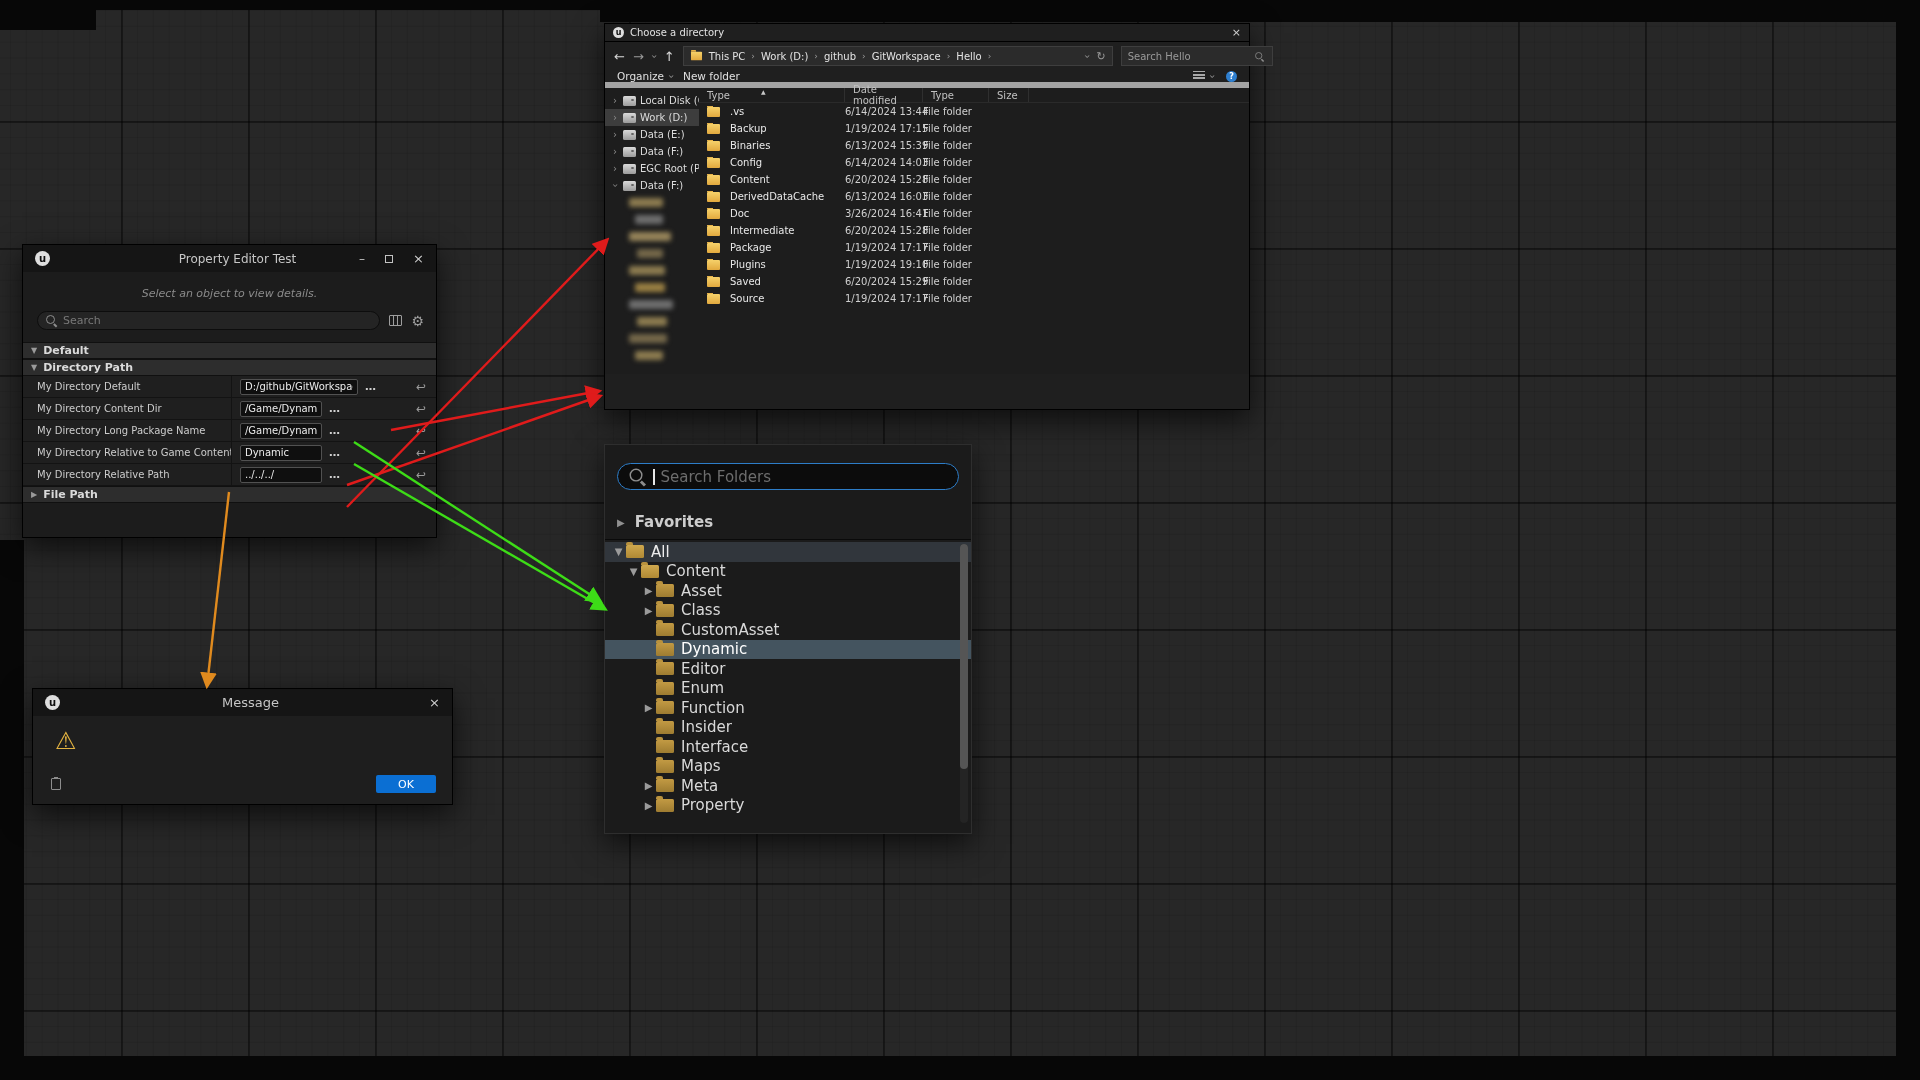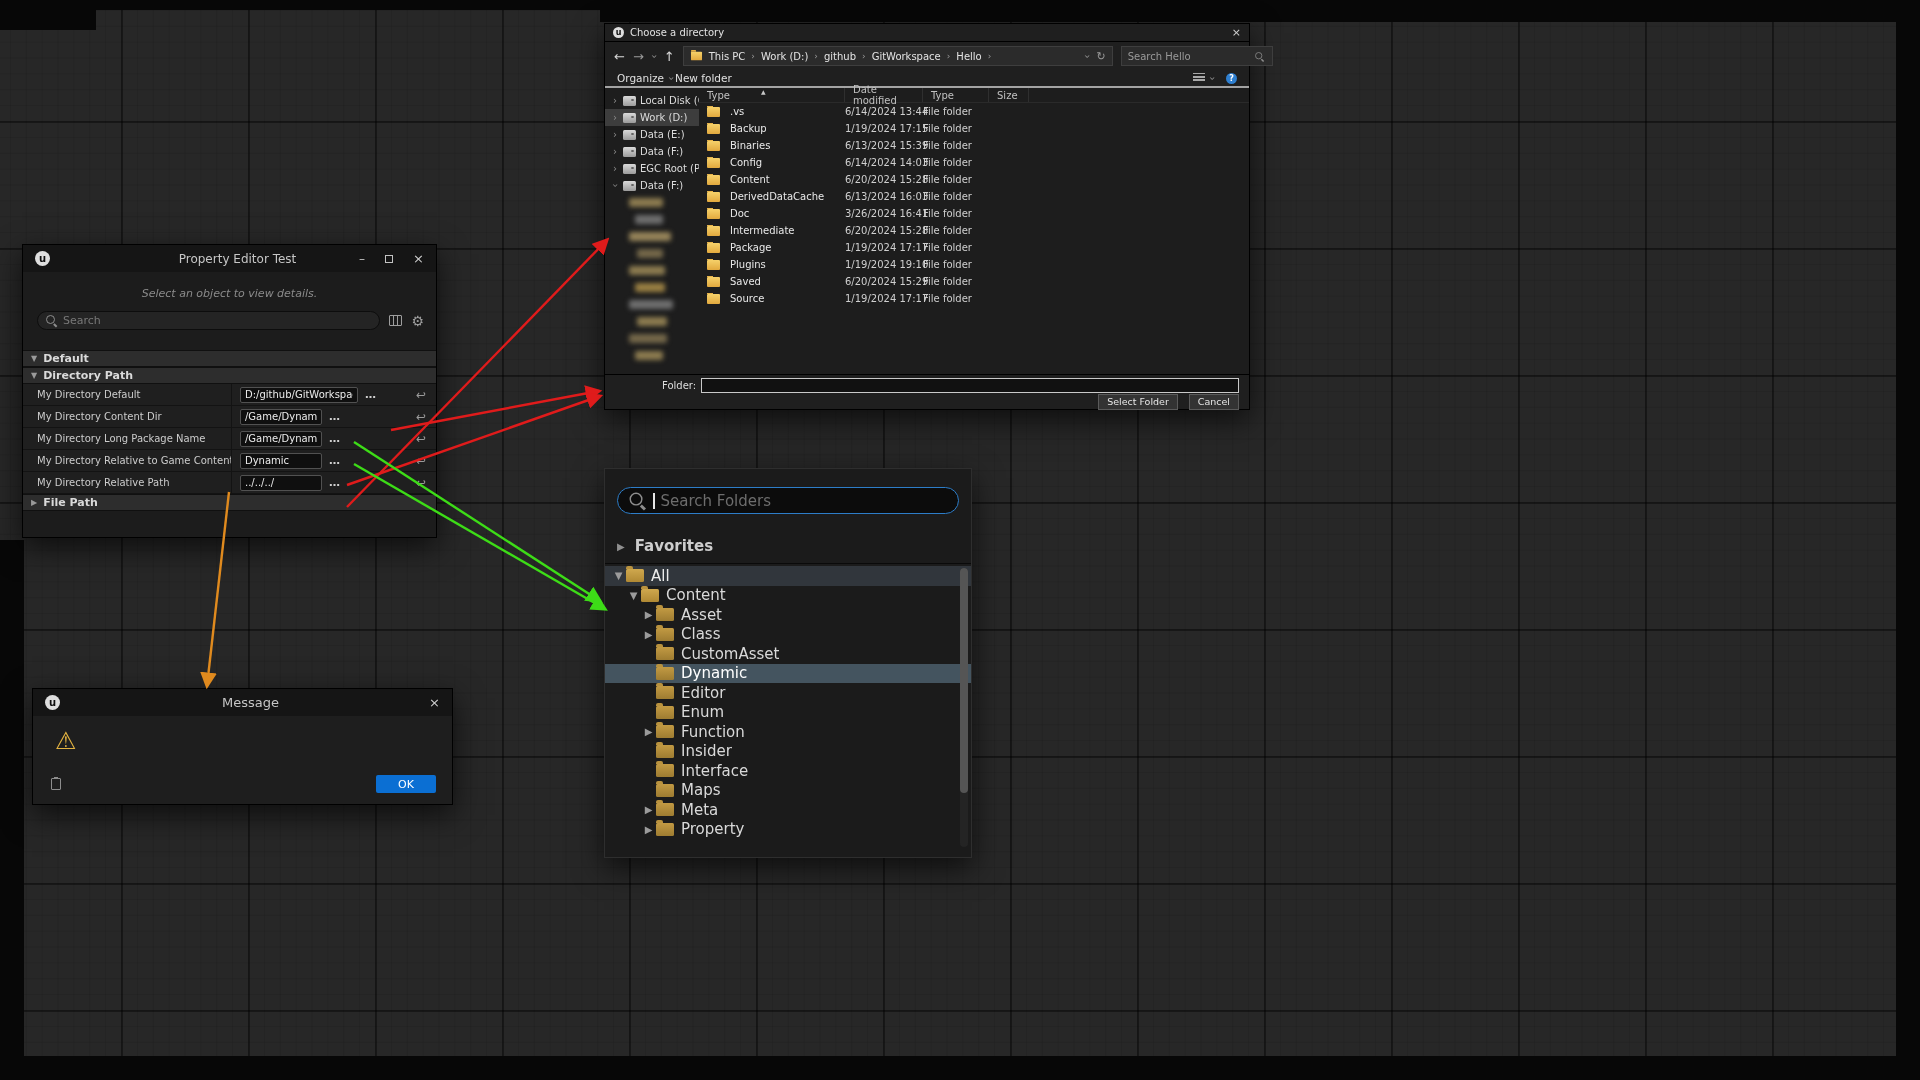--- a/index.html
+++ b/index.html
@@ -25,21 +25,21 @@
 .mag::after{content:"";position:absolute;left:9px;top:9px;width:4px;height:1.5px;background:#8d8d8d;transform:rotate(45deg);transform-origin:0 50%}
 .mag.big{transform:scale(1.45);margin:0 3px}
 .rot90{display:inline-block;transform:rotate(90deg)}
 
 #pe{left:22px;top:244px;width:415px;height:294px;background:#1c1c1c}
 #pe .titlebar{height:27px;padding:0 12px}
 #pe .ue-logo{width:15px;height:15px;font-size:10px}
 #pe .tb-title{font-size:12px}
 #pe .winbtns{gap:20px}
 .pe-hint{margin-top:15px;text-align:center;font-style:italic;color:#8b8b8b;font-size:11px}
-.pe-searchrow{display:flex;align-items:center;margin:11px 12px 20px 14px;gap:9px}
+.pe-searchrow{display:flex;align-items:center;margin:11px 12px 12px 14px;gap:9px}
 .pe-search{flex:1;height:19px;background:#242424;border:1px solid #0d0d0d;border-radius:10px;display:flex;align-items:center;padding:0 7px;gap:5px}
 .pe-search input{flex:1;background:transparent;border:none;outline:none;color:#ddd;font-size:11px;min-width:0}
 .pe-search input::placeholder{color:#787878}
 .colicon{width:13px;height:11px;border:1px solid #9e9e9e;background:repeating-linear-gradient(90deg,transparent 0 3px,#9e9e9e 3px 4px);border-radius:1px}
 .gear{color:#9e9e9e;font-size:14px;line-height:1}
 .pe-section{height:17px;background:#2d2d2d;display:flex;align-items:center;gap:6px;padding-left:8px;font-size:11px;font-weight:bold;color:#dadada;border-bottom:1px solid #101010;border-top:1px solid #101010}
 .pe-section .tri{color:#9a9a9a;font-size:8px}
 .pe-btnrow{height:21px;display:flex;align-items:center;background:#202020;border-bottom:1px solid #111;padding-left:36px}
 .pv-btn{font-size:10.5px;color:#ececec;background:#363636;border:1px solid #4e4e4e;border-radius:3px;padding:1px 12px 2px}
 .pe-prow{height:22px;display:flex;align-items:center;background:#1f1f1f;border-bottom:1px solid #131313;padding-left:14px;font-size:10px}
@@ -59,21 +59,21 @@
 .nav-ico.lit{color:#d8d8d8}
 .navchev{color:#9a9a9a;font-size:10px}
 .fd-address{width:430px;height:20px;background:#2b2b2b;border:1px solid #3e3e3e;display:flex;align-items:center;padding:0 6px;gap:4px;font-size:10px;color:#e3e3e3;flex:none}
 .bc{padding:0 2px;white-space:nowrap}
 .bcsep{color:#9a9a9a;font-size:9px}
 .addr-right{margin-left:auto;display:flex;align-items:center;gap:8px}
 .fd-search{flex:1;height:20px;background:#2b2b2b;border:1px solid #3e3e3e;display:flex;align-items:center;padding:0 6px;font-size:10px}
 .fd-search input{flex:1;background:transparent;border:none;outline:none;color:#ddd;font-size:10px;min-width:0}
 .fd-search input::placeholder{color:#9a9a9a}
 .fd-search .mag{transform:scale(.8)}
-.fd-toolbar{height:18px;display:flex;align-items:center;padding:0 12px;gap:2px;font-size:10.5px;color:#e0e0e0;border-bottom:2px solid #a3a3a3}
+.fd-toolbar{height:18px;display:flex;align-items:center;padding:0 12px;gap:10px;font-size:10.5px;color:#e0e0e0;border-bottom:6px solid #a3a3a3}
 .tb-item{display:flex;align-items:center;gap:5px}
 .tb-right{margin-left:auto;display:flex;align-items:center;gap:12px}
 .viewicon{width:12px;height:10px;background:repeating-linear-gradient(#a8a8a8 0 1.5px,transparent 1.5px 3.2px)}
 .helpicon{width:11px;height:11px;border-radius:50%;background:#2e7fd0;color:#fff;font-size:8px;display:flex;align-items:center;justify-content:center;font-weight:bold}
 .fd-main{position:absolute;top:64px;left:0;right:0;bottom:35px;display:flex;background:#1d1d1d}
 .fd-tree{width:94px;flex:none;padding-top:4px;overflow:hidden}
 .tree-row{height:17px;display:flex;align-items:center;gap:4px;padding-left:6px;font-size:10px;color:#dcdcdc;white-space:nowrap}
 .tree-row .chev{color:#8a8a8a;font-size:10px;width:8px;flex:none;text-align:center}
 .tree-row.sel{background:#3d3d3d}
 .tr-label{overflow:hidden}
@@ -105,21 +105,21 @@
 #msg .ue-logo{width:15px;height:15px;font-size:10px}
 #msg .tb-title{font-size:13px}
 .msg-body{display:flex;align-items:center;gap:13px;padding:13px 14px 0 22px}
 .warn{color:#e3b341;font-size:24px;line-height:1}
 .msg-text{font-size:10.8px;color:#d8d8d8}
 .msg-foot{position:absolute;left:18px;right:16px;bottom:11px;display:flex;align-items:center}
 .clip{width:10px;height:12px;border:1px solid #8d8d8d;border-radius:1px;position:relative}
 .clip::before{content:"";position:absolute;top:-2.5px;left:2px;width:4px;height:2px;background:#8d8d8d}
 .okbtn{margin-left:auto;width:60px;height:18px;background:#0b6fd3;color:#fff;font-size:11px;border:none;border-radius:2px}
 
-#fp{left:604px;top:468px;width:368px;height:390px;background:#1b1b1b;border:1px solid #2e2e2e}
+#fp{left:604px;top:444px;width:368px;height:390px;background:#1b1b1b;border:1px solid #2e2e2e}
 .fp-search{position:absolute;left:12px;top:18px;right:12px;height:27px;border-radius:14px;background:#0c0c0c;border:1.5px solid #2d7dc8;display:flex;align-items:center;padding:0 10px;gap:6px}
 .fp-search .caret{width:1.5px;height:16px;background:#e6e6e6;flex:none}
 .fp-search input{flex:1;background:transparent;border:none;outline:none;color:#ddd;font-size:15px;min-width:0}
 .fp-search input::placeholder{color:#6d6d6d}
 .fp-fav{position:absolute;left:12px;top:68px;display:flex;align-items:center;gap:10px;color:#cdcdcd;font-size:15px;font-weight:bold}
 .fp-fav .tri{color:#909090;font-size:10px;font-weight:normal}
 .fp-div{position:absolute;left:0;right:0;top:94px;height:1px;background:#0a0a0a}
 .fp-tree{position:absolute;left:0;right:0;top:97px;bottom:8px;overflow:hidden}
 .fp-row{height:19.5px;display:flex;align-items:center;font-size:15px;color:#d9d9d9}
 .fp-arrow{width:15px;flex:none;text-align:center;color:#9b9b9b;font-size:10px}
@@ -439,30 +439,20 @@
           <span class="fl-c-name">
               <span class="fi"></span>
               <span>Source</span>
             </span>
           <span class="fl-c-date">1/19/2024 17:17</span>
           <span class="fl-c-type">File folder</span>
         </div>
       </div>
     </div>
   </div>
-  <div class="fd-bottom">
-    <div class="fd-folder-row">
-      <span class="fd-folder-label">Folder:</span>
-      <input value="" style="">
-    </div>
-    <div class="fd-btns">
-      <button class="fd-btn">Select Folder</button>
-      <button class="fd-btn">Cancel</button>
-    </div>
-  </div>
 </div>
 
 <div id="msg" class="win">
   <div class="titlebar">
     <span class="ue-logo">u</span>
     <span class="tb-title">Message</span>
     <span class="winbtns">
         <span class="closex">×</span>
       </span>
   </div>

